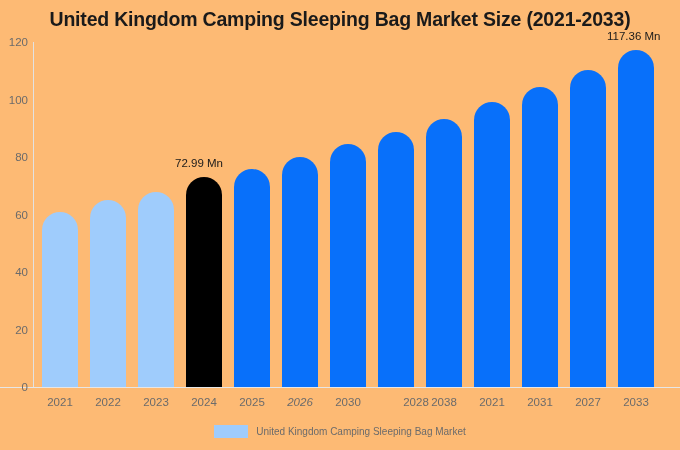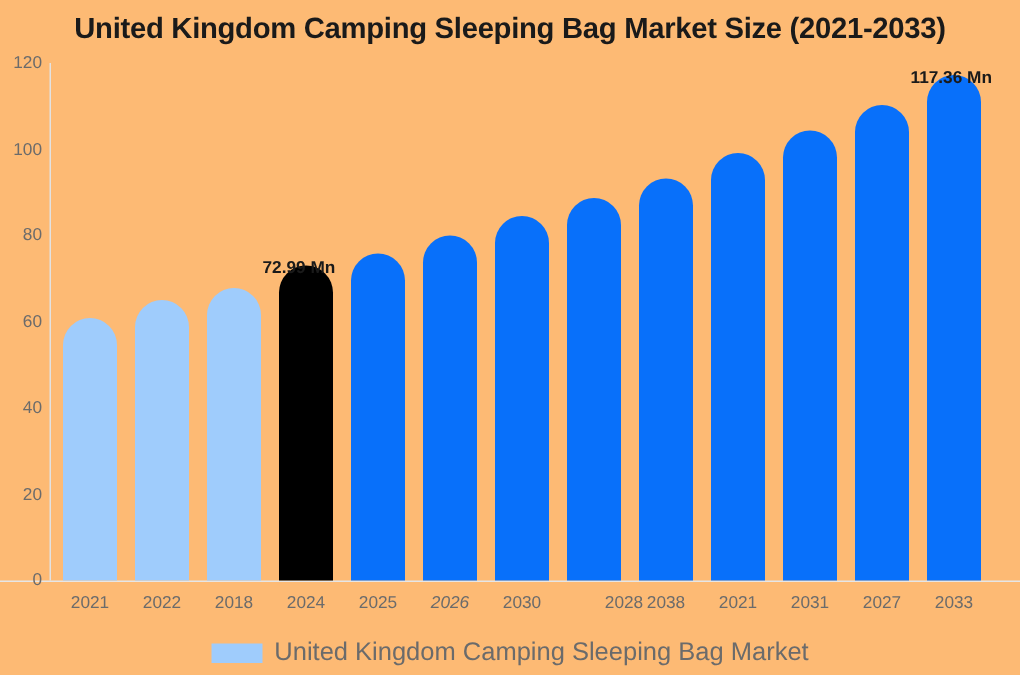--- a/index.html
+++ b/index.html
@@ -87,24 +87,23 @@
     left: 0;
     top: 0;
     width: 680px;
     height: 387px;
   }
 
   
   .bar-value-label {
     position: absolute;
     font-size: 11.5px;
-    font-weight: bold;
+    font-weight: normal;
     color: #1a1a1a;
     white-space: nowrap;
-    margin-top: 16px;
   }
 
   
   .x-tick {
     position: absolute;
     top: 396px;
     width: 48px;
     text-align: center;
     font-size: 11.5px;
     color: #6b6b6b;
@@ -129,21 +128,21 @@
     justify-content: center;
     gap: 8px;
   }
   #legend-swatch {
     width: 34px;
     height: 13px;
     background: #9fccfc;
     flex: none;
   }
   #legend-label {
-    font-size: 17px;
+    font-size: 10px;
     color: #6b6b6b;
     white-space: nowrap;
   }
 </style>
 </head>
 <body>
 
 <div id="chart-root">
 
   <div id="chart-title">United Kingdom Camping Sleeping Bag Market Size (2021-2033)</div>
@@ -175,21 +174,21 @@
       <div class="bar" style="left: 474px; height: 284.625px; background: rgb(8, 112, 250);"></div>
       <div class="bar" style="left: 522px; height: 299.863px; background: rgb(8, 112, 250);"></div>
       <div class="bar" style="left: 570px; height: 316.825px; background: rgb(8, 112, 250);"></div>
       <div class="bar" style="left: 618px; height: 337.41px; background: rgb(8, 112, 250);"></div>
       <div class="bar-value-label" style="top: 29.59px; left: 607px;">117.36 Mn</div>
     </div>
 
   <div id="x-axis-labels">
       <div class="x-tick" style="left: 36px;">2021</div>
       <div class="x-tick" style="left: 84px;">2022</div>
-      <div class="x-tick" style="left: 132px;">2018</div>
+      <div class="x-tick" style="left: 132px;">2023</div>
       <div class="x-tick" style="left: 180px;">2024</div>
       <div class="x-tick" style="left: 228px;">2025</div>
       <div class="x-tick" style="left: 276px; font-style: italic;">2026</div>
       <div class="x-tick" style="left: 324px;">2030</div>
       <div class="x-tick" style="left: 392px;">2028</div>
       <div class="x-tick" style="left: 420px;">2038</div>
       <div class="x-tick" style="left: 468px;">2021</div>
       <div class="x-tick" style="left: 516px;">2031</div>
       <div class="x-tick" style="left: 564px;">2027</div>
       <div class="x-tick" style="left: 612px;">2033</div>

